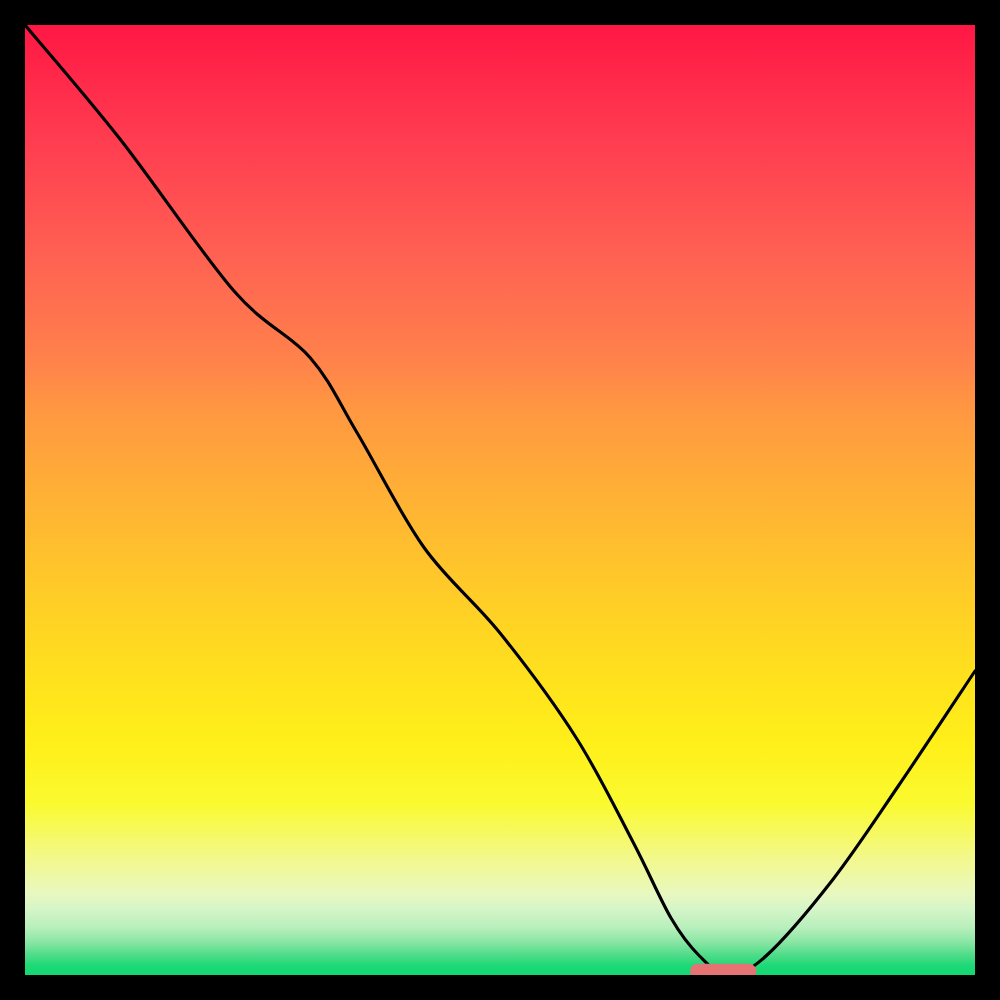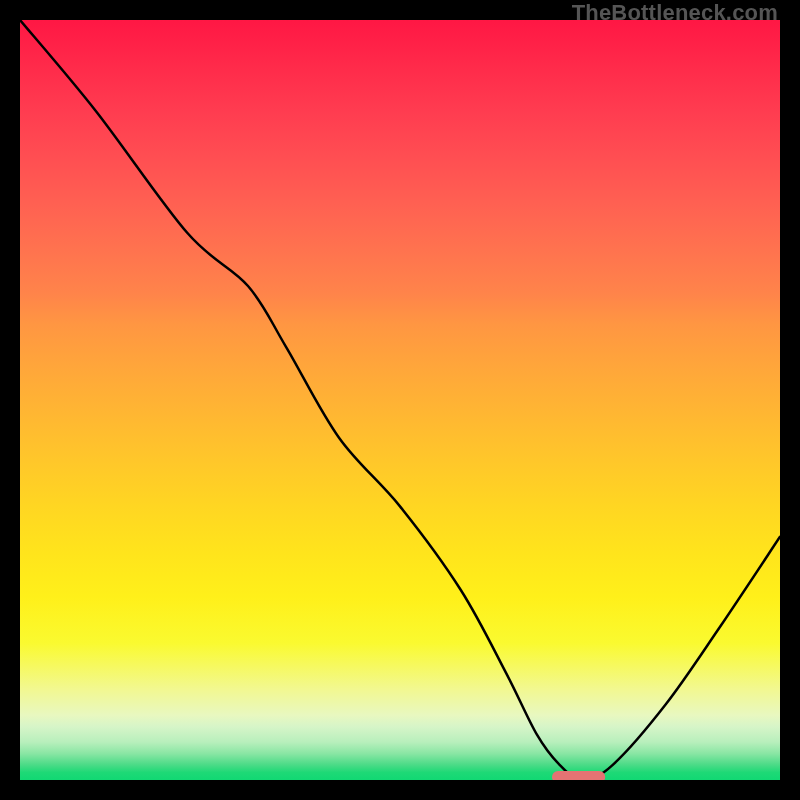--- a/index.html
+++ b/index.html
@@ -64,20 +64,19 @@
     font-weight: bold;
     color: #555;
     letter-spacing: 0.2px;
     user-select: none;
   }
 </style>
 </head>
 <body>
 
 <div class="chart-container">
-  <div class="watermark">TheBottleneck.com</div>
   <div class="plot-area">
     <svg viewBox="0 0 760 760">
       <path id="curve-path" fill="none" stroke="#000" stroke-width="2.5" stroke-linecap="round" stroke-linejoin="round" d="M 0,0 C 12.666666666666666,15.200000000000008 48.13333333333334,55.73333333333337 76,91.20000000000005 C 103.86666666666666,126.66666666666671 141.86666666666665,183.66666666666674 167.2,212.80000000000007 C 192.53333333333333,241.9333333333334 211.53333333333333,247 228,266 C 244.46666666666667,285 250.8,301.4666666666667 266,326.8 C 281.2,352.1333333333333 300.2,391.4 319.2,418 C 338.2,444.6 359.73333333333335,461.0666666666667 380,486.40000000000003 C 400.26666666666665,511.73333333333335 423.0666666666666,542.1333333333333 440.79999999999995,570 C 458.5333333333333,597.8666666666667 473.73333333333335,629.5333333333333 486.40000000000003,653.6 C 499.0666666666667,677.6666666666667 507.9333333333334,699.2 516.8000000000001,714.4 C 525.6666666666667,729.5999999999999 532,737.1999999999999 539.6,744.8 C 547.2,752.4 553.5333333333333,760 562.4,760 C 571.2666666666667,760 578.8666666666668,757.4666666666666 592.8000000000001,744.8 C 606.7333333333333,732.1333333333333 628.2666666666667,706.8 646,684 C 663.7333333333333,661.2 680.2,635.8666666666667 699.2,608 C 718.2,580.1333333333333 749.8666666666667,532 760,516.8"></path>
       <rect id="marker-rect" rx="6" ry="6" height="12" x="532" y="751" width="53.200000000000045" fill="#e57373"></rect>
     </svg>
   </div>
 </div>
 
 </body></html>

